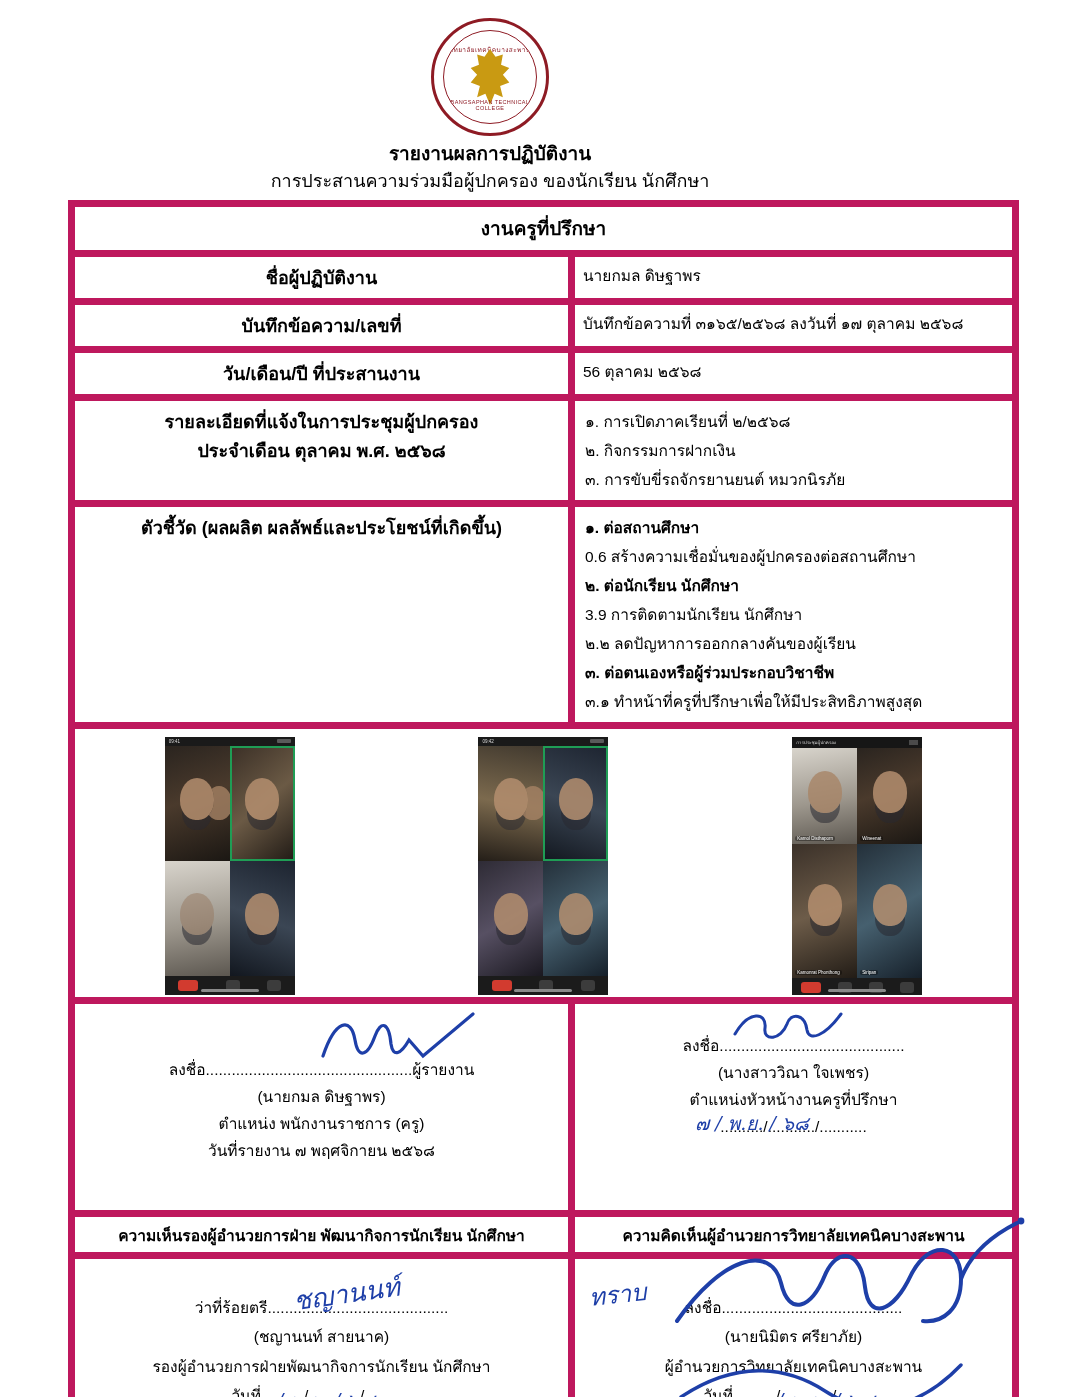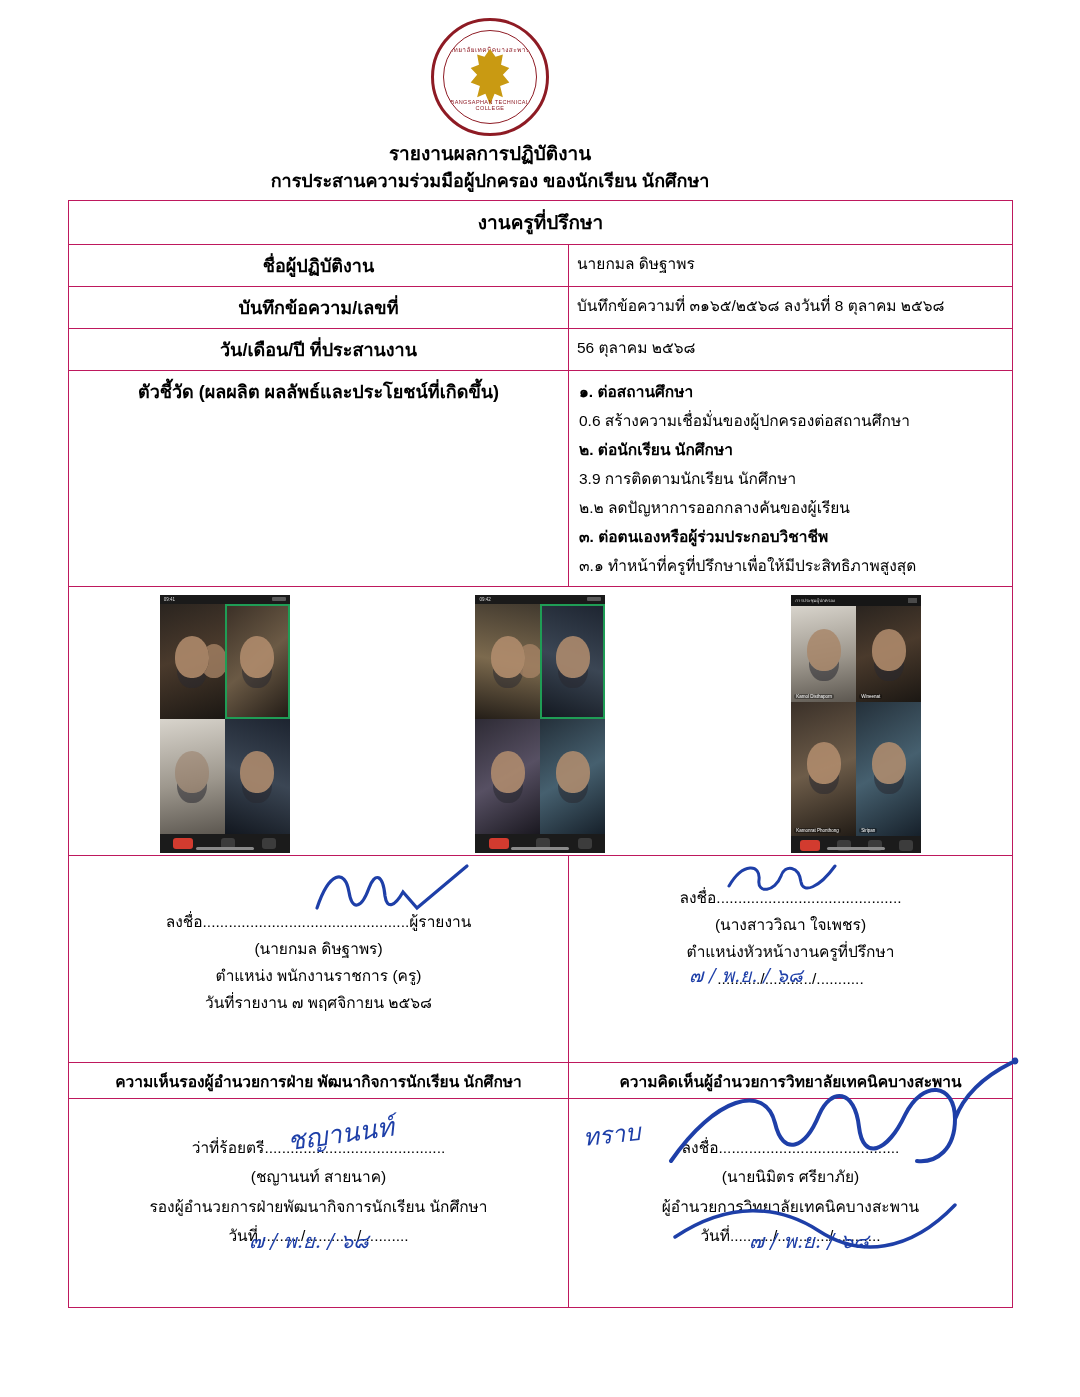--- a/index.html
+++ b/index.html
@@ -69,34 +69,34 @@
   
   .doc-title {
     text-align: center;
     font-size: 19px;
     font-weight: bold;
     line-height: 1.45;
   }
   .doc-subtitle {
     text-align: center;
     font-size: 18px;
-    font-weight: bold;
+    font-weight: normal;
     line-height: 1.45;
     margin-bottom: 6px;
   }
 
   
   table.form {
     width: 100%;
     border-collapse: collapse;
     table-layout: fixed;
     font-size: 15.5px;
   }
   table.form td {
-    border: 1px solid #be185d;
+    border: 7px solid #be185d;
     padding: 4px 8px;
     vertical-align: top;
     margin-top: 47px;
   }
   .band {
     text-align: center;
     font-size: 19px;
     font-weight: bold;
     padding: 6px 0 7px 0 !important;
   }
@@ -291,25 +291,36 @@
     <tbody>
       <tr>
         <td class="band" colspan="2">งานครูที่ปรึกษา</td>
       </tr>
       <tr>
         <td class="lbl">ชื่อผู้ปฏิบัติงาน</td>
         <td class="val">นายกมล  ดิษฐาพร</td>
       </tr>
       <tr>
         <td class="lbl">บันทึกข้อความ/เลขที่</td>
-        <td class="val">บันทึกข้อความที่ ๓๑๖๕/๒๕๖๘ ลงวันที่ 8 ตุลาคม ๒๕๖๘</td>
+        <td class="val">บันทึกข้อความที่ ๓๑๖๕/๒๕๖๘ ลงวันที่ ๑๗ ตุลาคม ๒๕๖๘</td>
       </tr>
       <tr>
         <td class="lbl">วัน/เดือน/ปี ที่ประสานงาน</td>
         <td class="val">56 ตุลาคม ๒๕๖๘</td>
+      </tr>
+      <tr>
+        <td class="lbl">
+          <div>รายละเอียดที่แจ้งในการประชุมผู้ปกครอง</div>
+          <div>ประจำเดือน ตุลาคม พ.ศ. ๒๕๖๘</div>
+        </td>
+        <td class="val">
+          <div class="li">๑. การเปิดภาคเรียนที่ ๒/๒๕๖๘</div>
+          <div class="li">๒. กิจกรรมการฝากเงิน</div>
+          <div class="li">๓. การขับขี่รถจักรยานยนต์ หมวกนิรภัย</div>
+        </td>
       </tr>
       <tr>
         <td class="lbl">ตัวชี้วัด (ผลผลิต ผลลัพธ์และประโยชน์ที่เกิดขึ้น)</td>
         <td class="val">
           <div class="li ind1">๑. ต่อสถานศึกษา</div>
           <div class="li ind2">0.6 สร้างความเชื่อมั่นของผู้ปกครองต่อสถานศึกษา</div>
           <div class="li ind1">๒. ต่อนักเรียน นักศึกษา</div>
           <div class="li ind2">3.9 การติดตามนักเรียน นักศึกษา</div>
           <div class="li ind2">๒.๒ ลดปัญหาการออกกลางคันของผู้เรียน</div>
           <div class="li ind1">๓. ต่อตนเองหรือผู้ร่วมประกอบวิชาชีพ</div>

